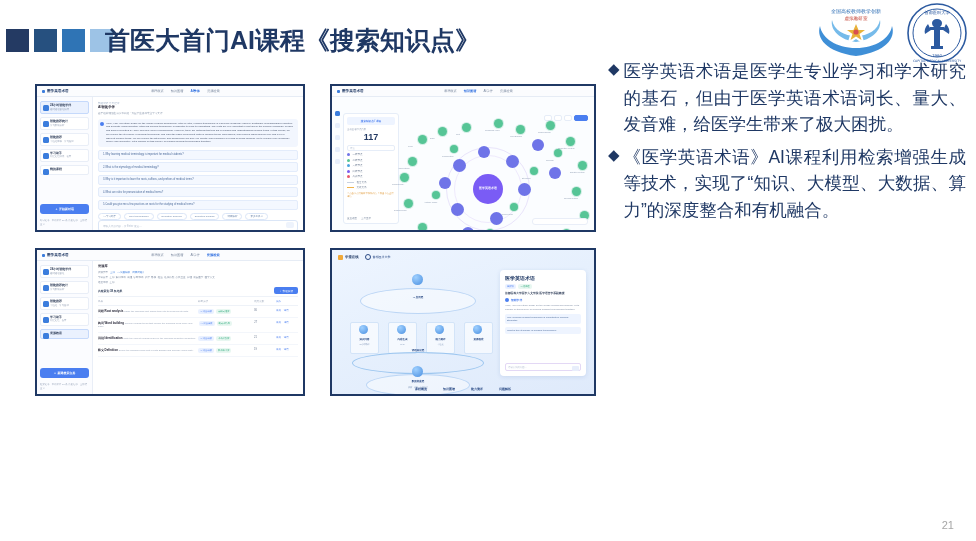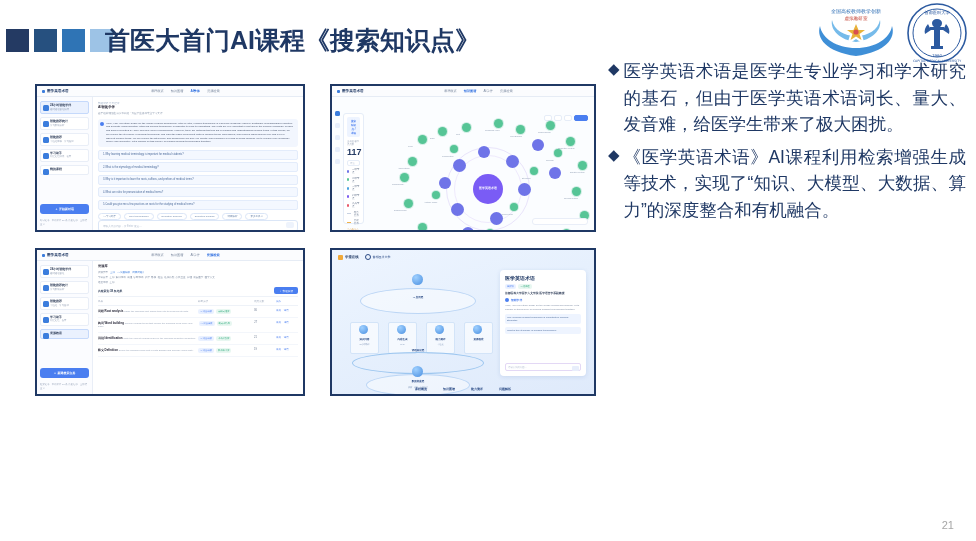--- a/index.html
+++ b/index.html
@@ -92,21 +92,21 @@
                     background:#eef3fc; border-radius:2px; }
   .mini-foot { text-align:center; font-size:2.3px; color:#c2ccdb; padding:1.5px 0; }
 
   
   .kg { position:relative; width:100%; height:100%; background:#fbfdff; }
   .kg-rail { position:absolute; left:2px; top:14px; width:6px; display:flex;
              flex-direction:column; gap:7px; align-items:center; }
   .kg-rail i { width:5px; height:5px; border-radius:1.5px; background:#e7eefb; display:block; }
   .kg-rail i.on { background:#3b7ddd; }
   .kg-card {
-    position:absolute; left:11px; top:16px; width:21px; bottom:6px;
+    position:absolute; left:11px; top:16px; width:56px; bottom:6px;
     background:#fff; border:1px solid #e6edf8; border-radius:3px; padding:3px;
     display:flex; flex-direction:column; gap:2.5px;
   }
   .kg-search { background:#eef4ff; color:#4a7ef0; border-radius:2px; font-size:2.6px;
                padding:2px 3px; text-align:center; font-weight:bold; }
   .kg-cnt-l { font-size:2.4px; color:#9aa6ba; }
   .kg-cnt { font-size:9px; font-weight:bold; color:#243a63; text-align:center; line-height:1; }
   .kg-input { border:1px solid #e6edf8; border-radius:2px; height:6px; font-size:2.4px; color:#c0c9d8; padding:1px 2px; }
   .kg-leg { display:flex; align-items:center; gap:2.5px; font-size:2.5px; color:#6b7a91; }
   .kg-leg b { width:3px; height:3px; border-radius:50%; display:inline-block; }

